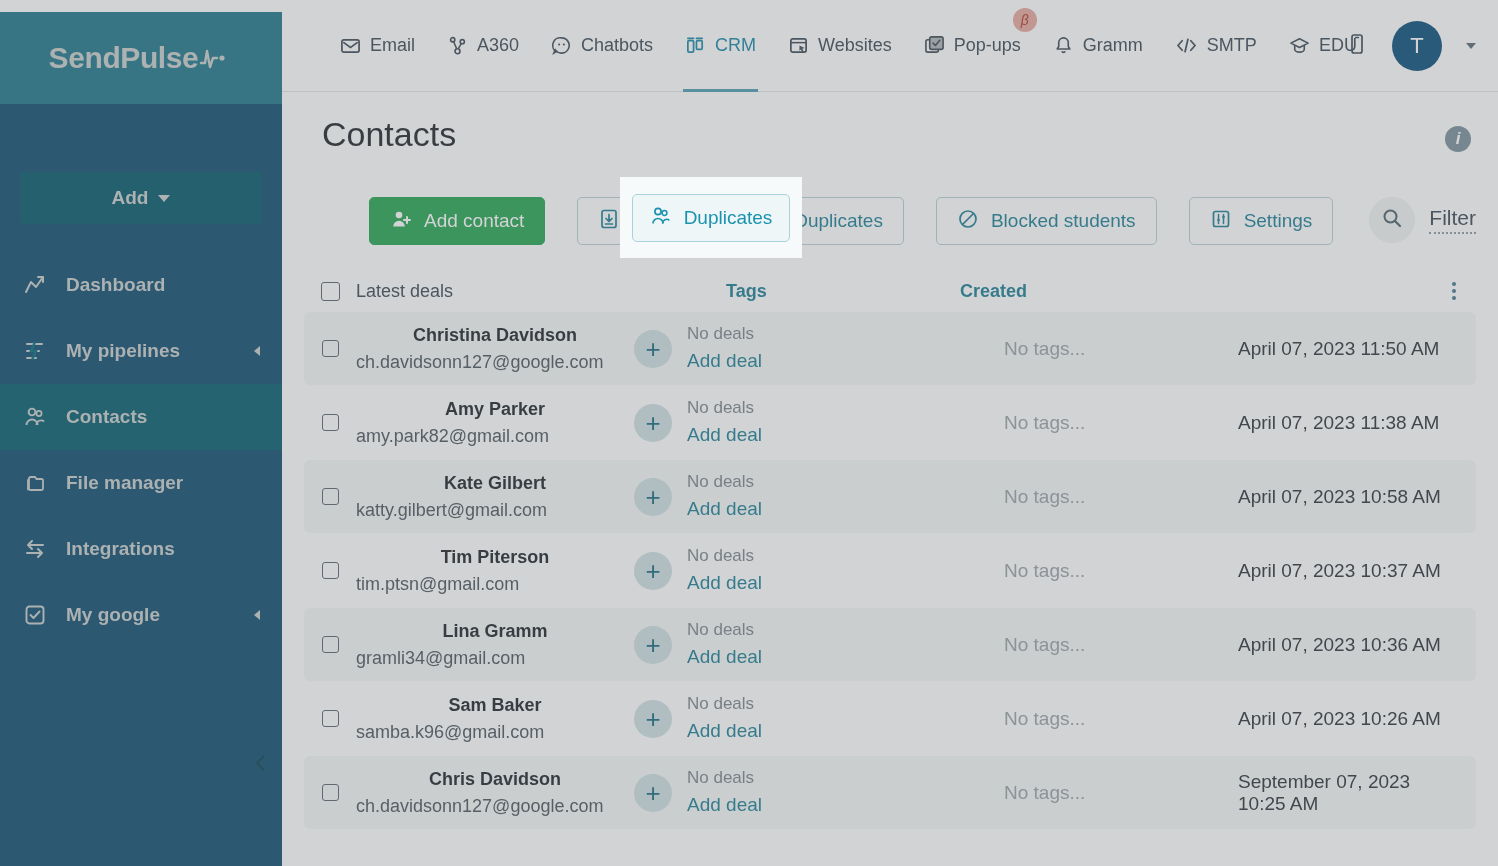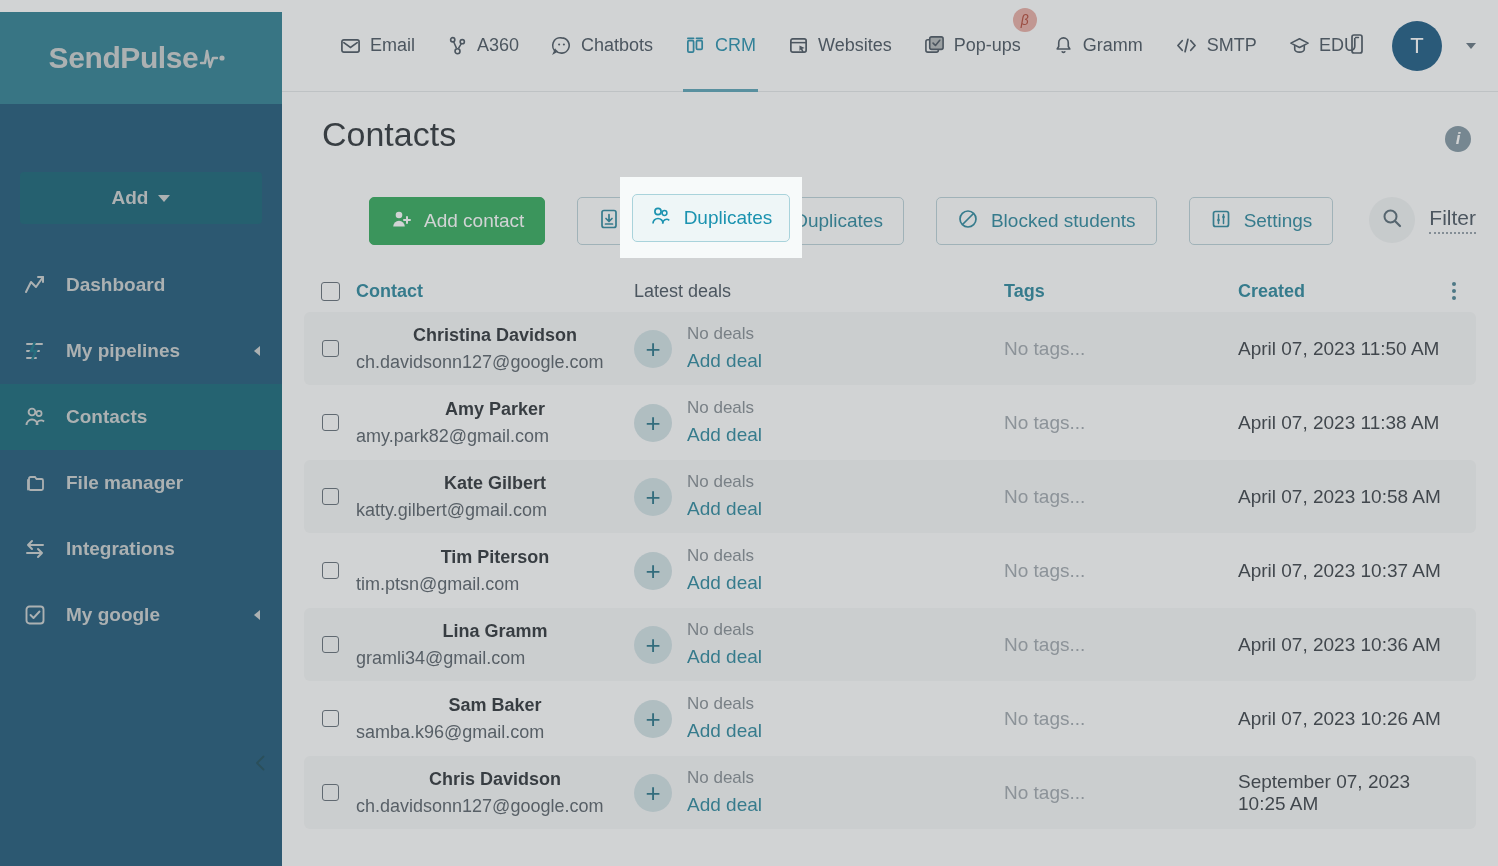--- a/index.html
+++ b/index.html
@@ -564,23 +564,20 @@
         </span>
       </div>
       <div class="filter-label">Filter</div>
     </div>
 
     <div class="table-wrap">
 
       <div class="t-head">
         <div class="c-check">
           <div class="chkbox head"></div>
-        </div>
-        <div class="c-contact">
-          <span class="th">Contact</span>
         </div>
         <div class="c-deals">
           <span class="th plain">Latest deals</span>
         </div>
         <div class="c-tags">
           <span class="th">Tags</span>
         </div>
         <div class="c-created">
           <span class="th">Created</span>
         </div>

